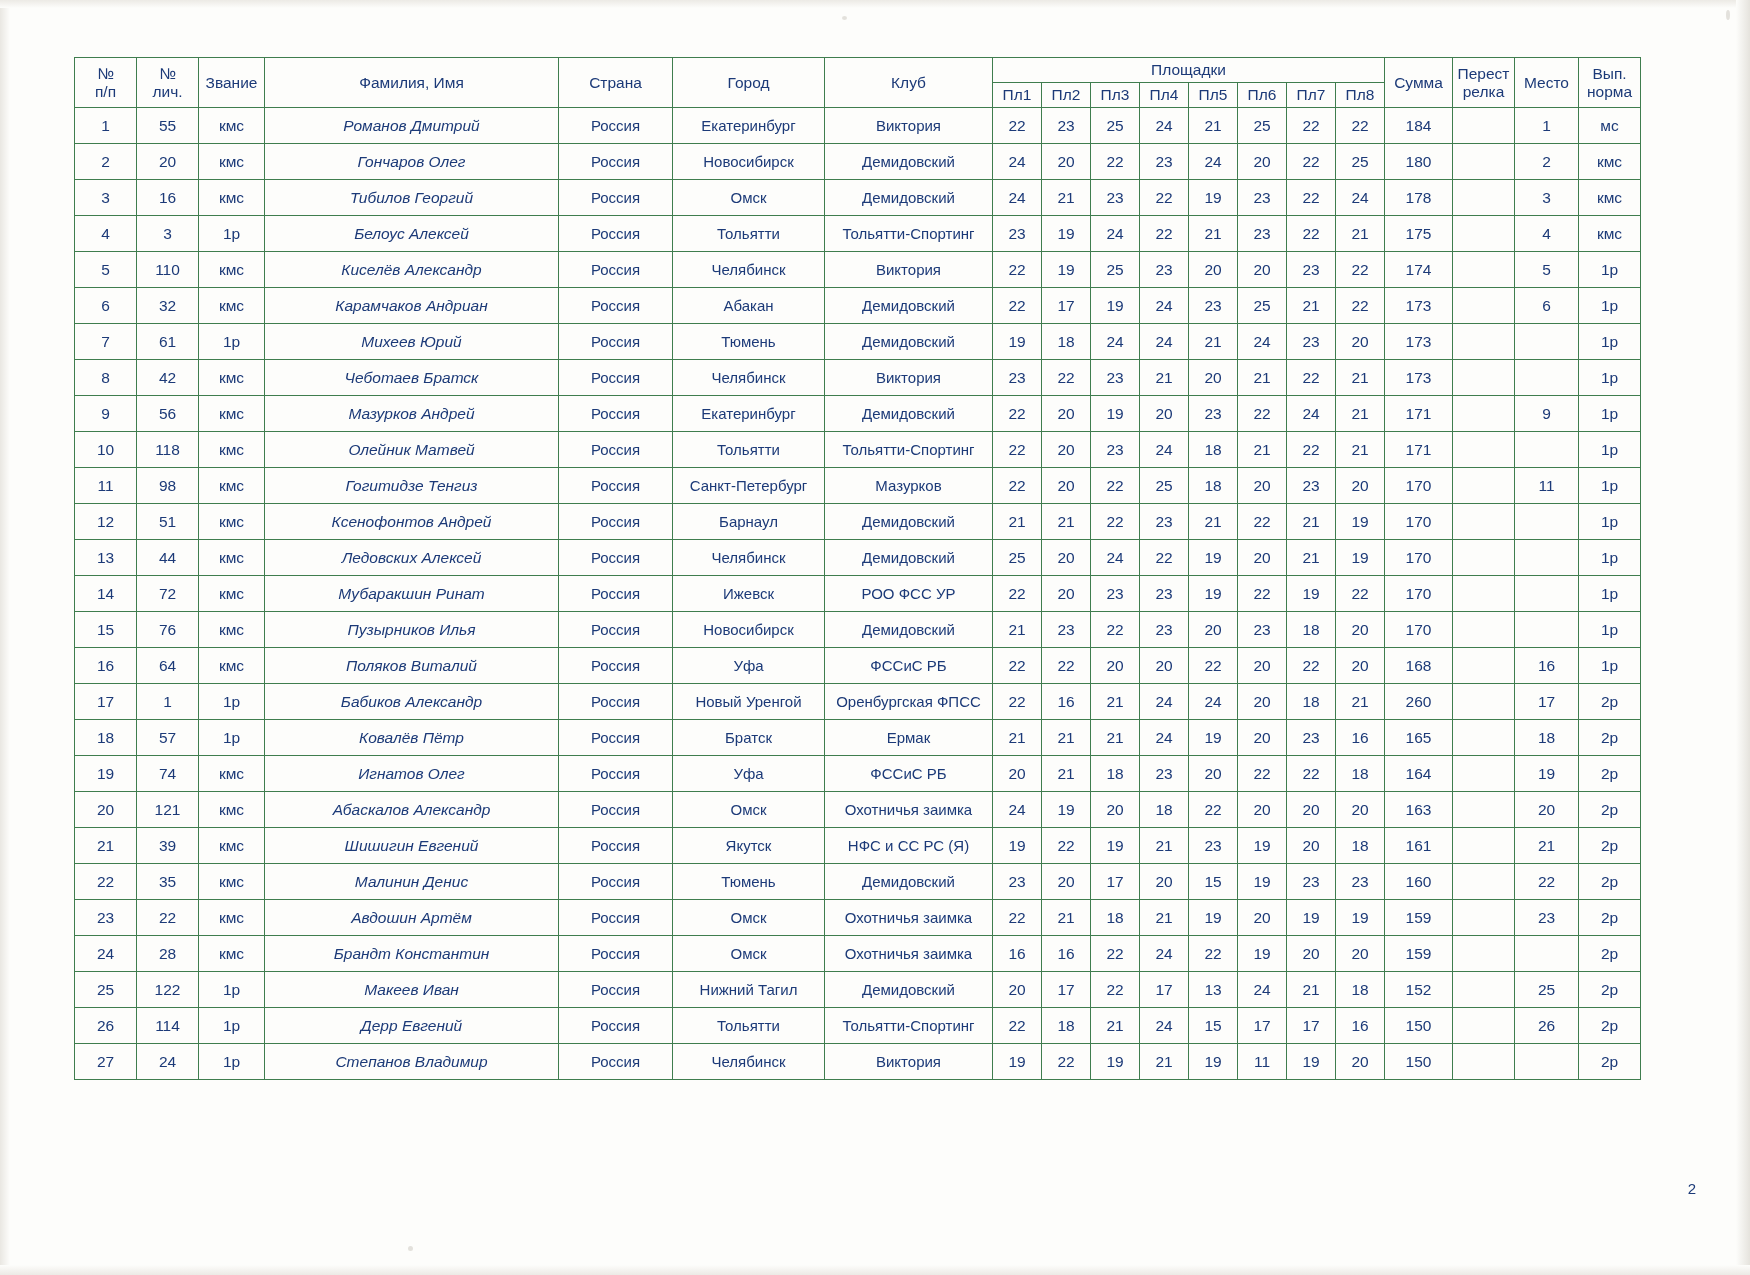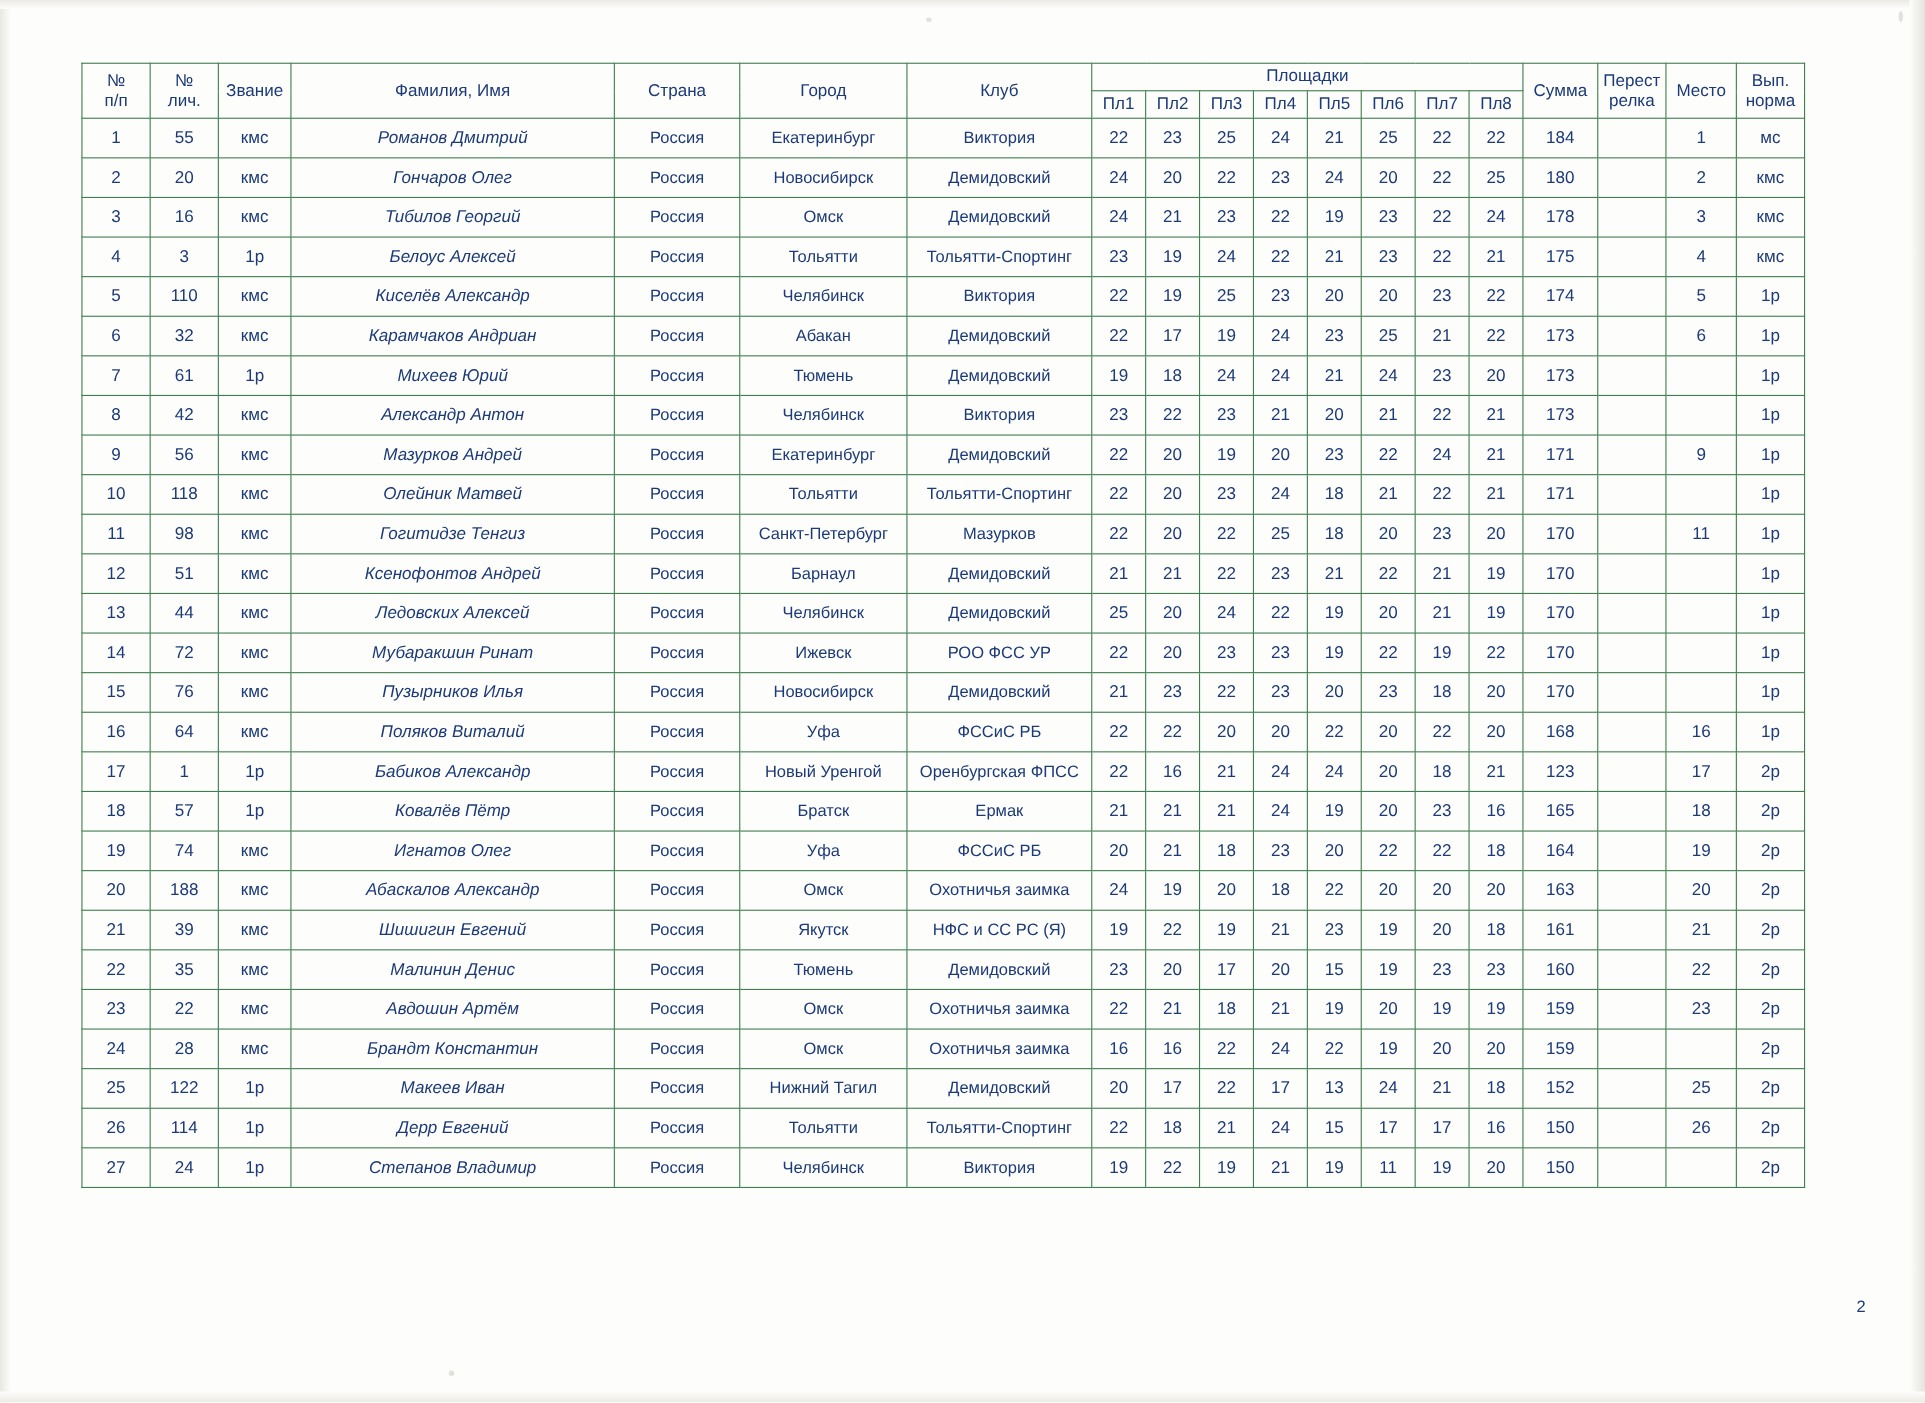--- a/index.html
+++ b/index.html
@@ -316,21 +316,21 @@
             <td>20</td>
             <td>173</td>
             <td></td>
             <td></td>
             <td>1р</td>
           </tr>
           <tr>
             <td>8</td>
             <td>42</td>
             <td>кмс</td>
-            <td class="name-cell">Александр Антон</td>
+            <td class="name-cell">Чеботаев Братск</td>
             <td class="country-cell">Россия</td>
             <td class="city-cell">Челябинск</td>
             <td class="club-cell">Виктория</td>
             <td>23</td>
             <td>22</td>
             <td>23</td>
             <td>21</td>
             <td>20</td>
             <td>21</td>
             <td>22</td>
@@ -517,21 +517,21 @@
             <td class="city-cell">Новый Уренгой</td>
             <td class="club-cell">Оренбургская ФПСС</td>
             <td>22</td>
             <td>16</td>
             <td>21</td>
             <td>24</td>
             <td>24</td>
             <td>20</td>
             <td>18</td>
             <td>21</td>
-            <td>123</td>
+            <td>260</td>
             <td></td>
             <td>17</td>
             <td>2р</td>
           </tr>
           <tr>
             <td>18</td>
             <td>57</td>
             <td>1р</td>
             <td class="name-cell">Ковалёв Пётр</td>
             <td class="country-cell">Россия</td>
@@ -566,21 +566,21 @@
             <td>22</td>
             <td>22</td>
             <td>18</td>
             <td>164</td>
             <td></td>
             <td>19</td>
             <td>2р</td>
           </tr>
           <tr>
             <td>20</td>
-            <td>188</td>
+            <td>121</td>
             <td>кмс</td>
             <td class="name-cell">Абаскалов Александр</td>
             <td class="country-cell">Россия</td>
             <td class="city-cell">Омск</td>
             <td class="club-cell">Охотничья заимка</td>
             <td>24</td>
             <td>19</td>
             <td>20</td>
             <td>18</td>
             <td>22</td>

